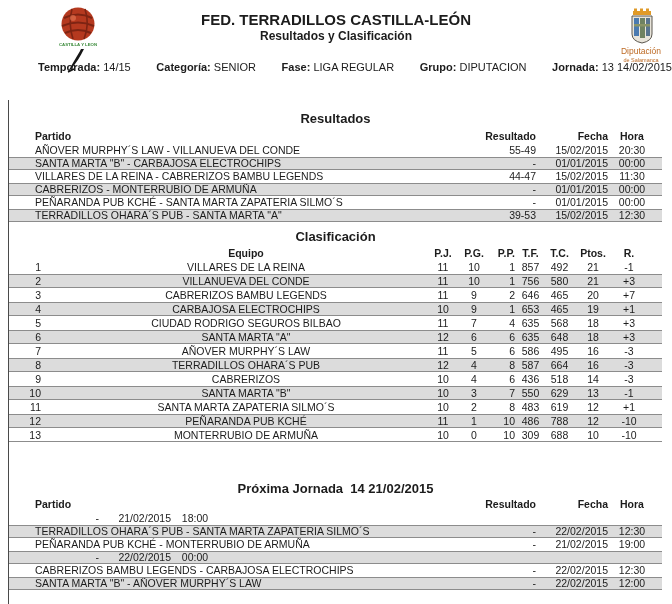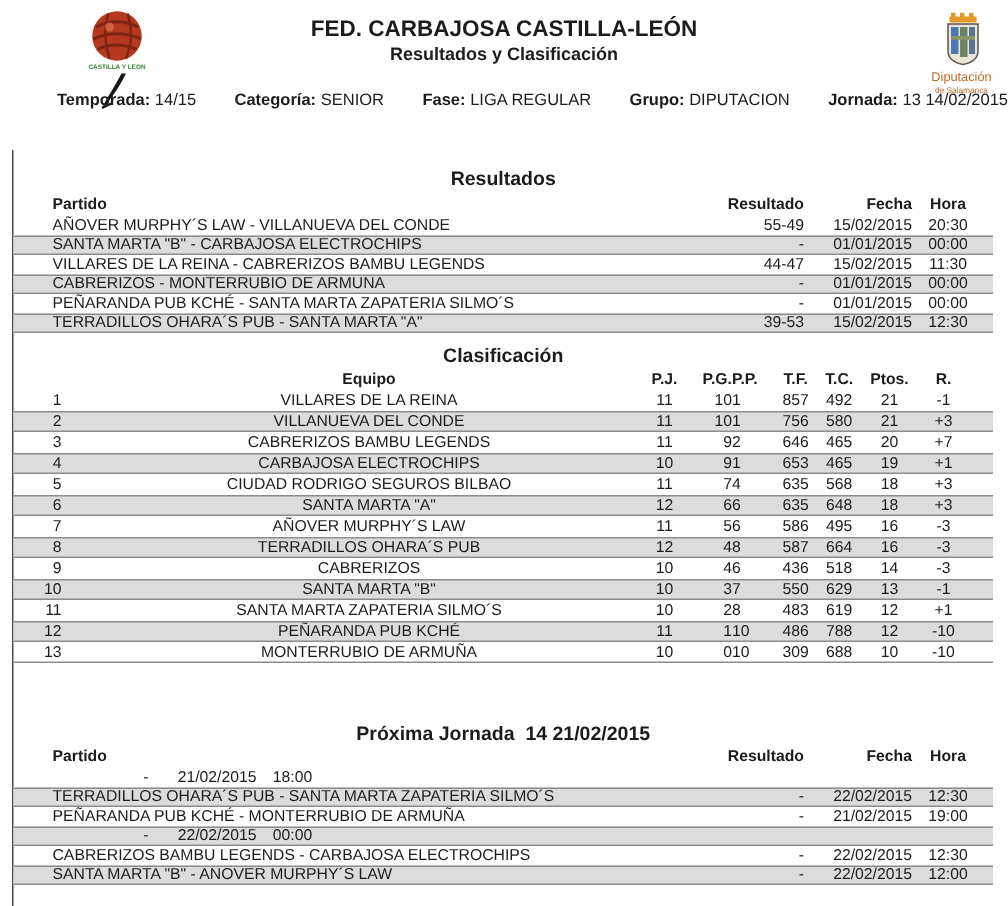--- a/index.html
+++ b/index.html
@@ -46,22 +46,22 @@
   .c-partido { flex:1; padding-left:26px; white-space:nowrap; overflow:hidden; text-align:left; }
   .c-res     { width:90px; text-align:right; }
   .c-fecha   { width:76px; text-align:right; padding-right:4px; }
   .c-hora    { width:40px; text-align:center; }
   .c-pad     { width:10px; }
 
   
   .s-pos  { width:32px; text-align:right; }
   .s-eq   { flex:1; padding-left:25px; white-space:nowrap; overflow:hidden; text-align:center; }
   .s-pj   { width:34px; text-align:center; }
-  .s-pg   { width:28px; text-align:right; }
-  .s-pp   { width:27px; text-align:left; }
+  .s-pg   { width:28px; text-align:center; }
+  .s-pp   { width:27px; text-align:right; }
   .s-tf   { width:31px; text-align:center; }
   .s-tc   { width:27px; text-align:center; }
   .s-ptos { width:40px; text-align:center; }
   .s-r    { width:32px; text-align:center; }
   .s-pad  { width:17px; }
 </style>
 </head>
 <body>
 
 <div class="logo-left">
@@ -73,21 +73,21 @@
     <path d="M22 4 Q18 19 23 34" stroke="#7d2413" stroke-width="1.6" fill="none"></path>
     <path d="M35 4 Q40 19 34 34" stroke="#7d2413" stroke-width="1.6" fill="none"></path>
     <circle cx="23" cy="13" r="3" fill="#e0714f" opacity="0.7"></circle>
     <text x="28" y="41" text-anchor="middle" font-size="4.3" fill="#3a8a3a" font-weight="bold">CASTILLA Y LEON</text>
     <path d="M34 44 C30 52 26 58 22 63 L18 67 C22 59 28 50 31 44 Z" fill="#161616"></path>
     <path d="M18 67 L24 64" stroke="#161616" stroke-width="1.5"></path>
   </svg>
 </div>
 
 <div class="header-titles">
-  <div class="title-1">FED. CARBAJOSA CASTILLA-LEÓN</div>
+  <div class="title-1">FED. TERRADILLOS CASTILLA-LEÓN</div>
   <div class="title-3">Resultados y Clasificación</div>
 </div>
 
 <div class="logo-right">
   <svg width="60" height="66" viewBox="0 0 60 66">
     <rect x="23" y="5" width="18" height="4" fill="#e09a28"></rect>
     <rect x="24" y="2.5" width="3" height="3" fill="#e09a28"></rect>
     <rect x="30" y="2.5" width="3" height="3" fill="#e09a28"></rect>
     <rect x="36" y="2.5" width="3" height="3" fill="#e09a28"></rect>
     <path d="M22 10 h20 v18 q0 7 -10 9 q-10 -2 -10 -9 Z" fill="#e8e4da" stroke="#5a564e" stroke-width="1"></path>

